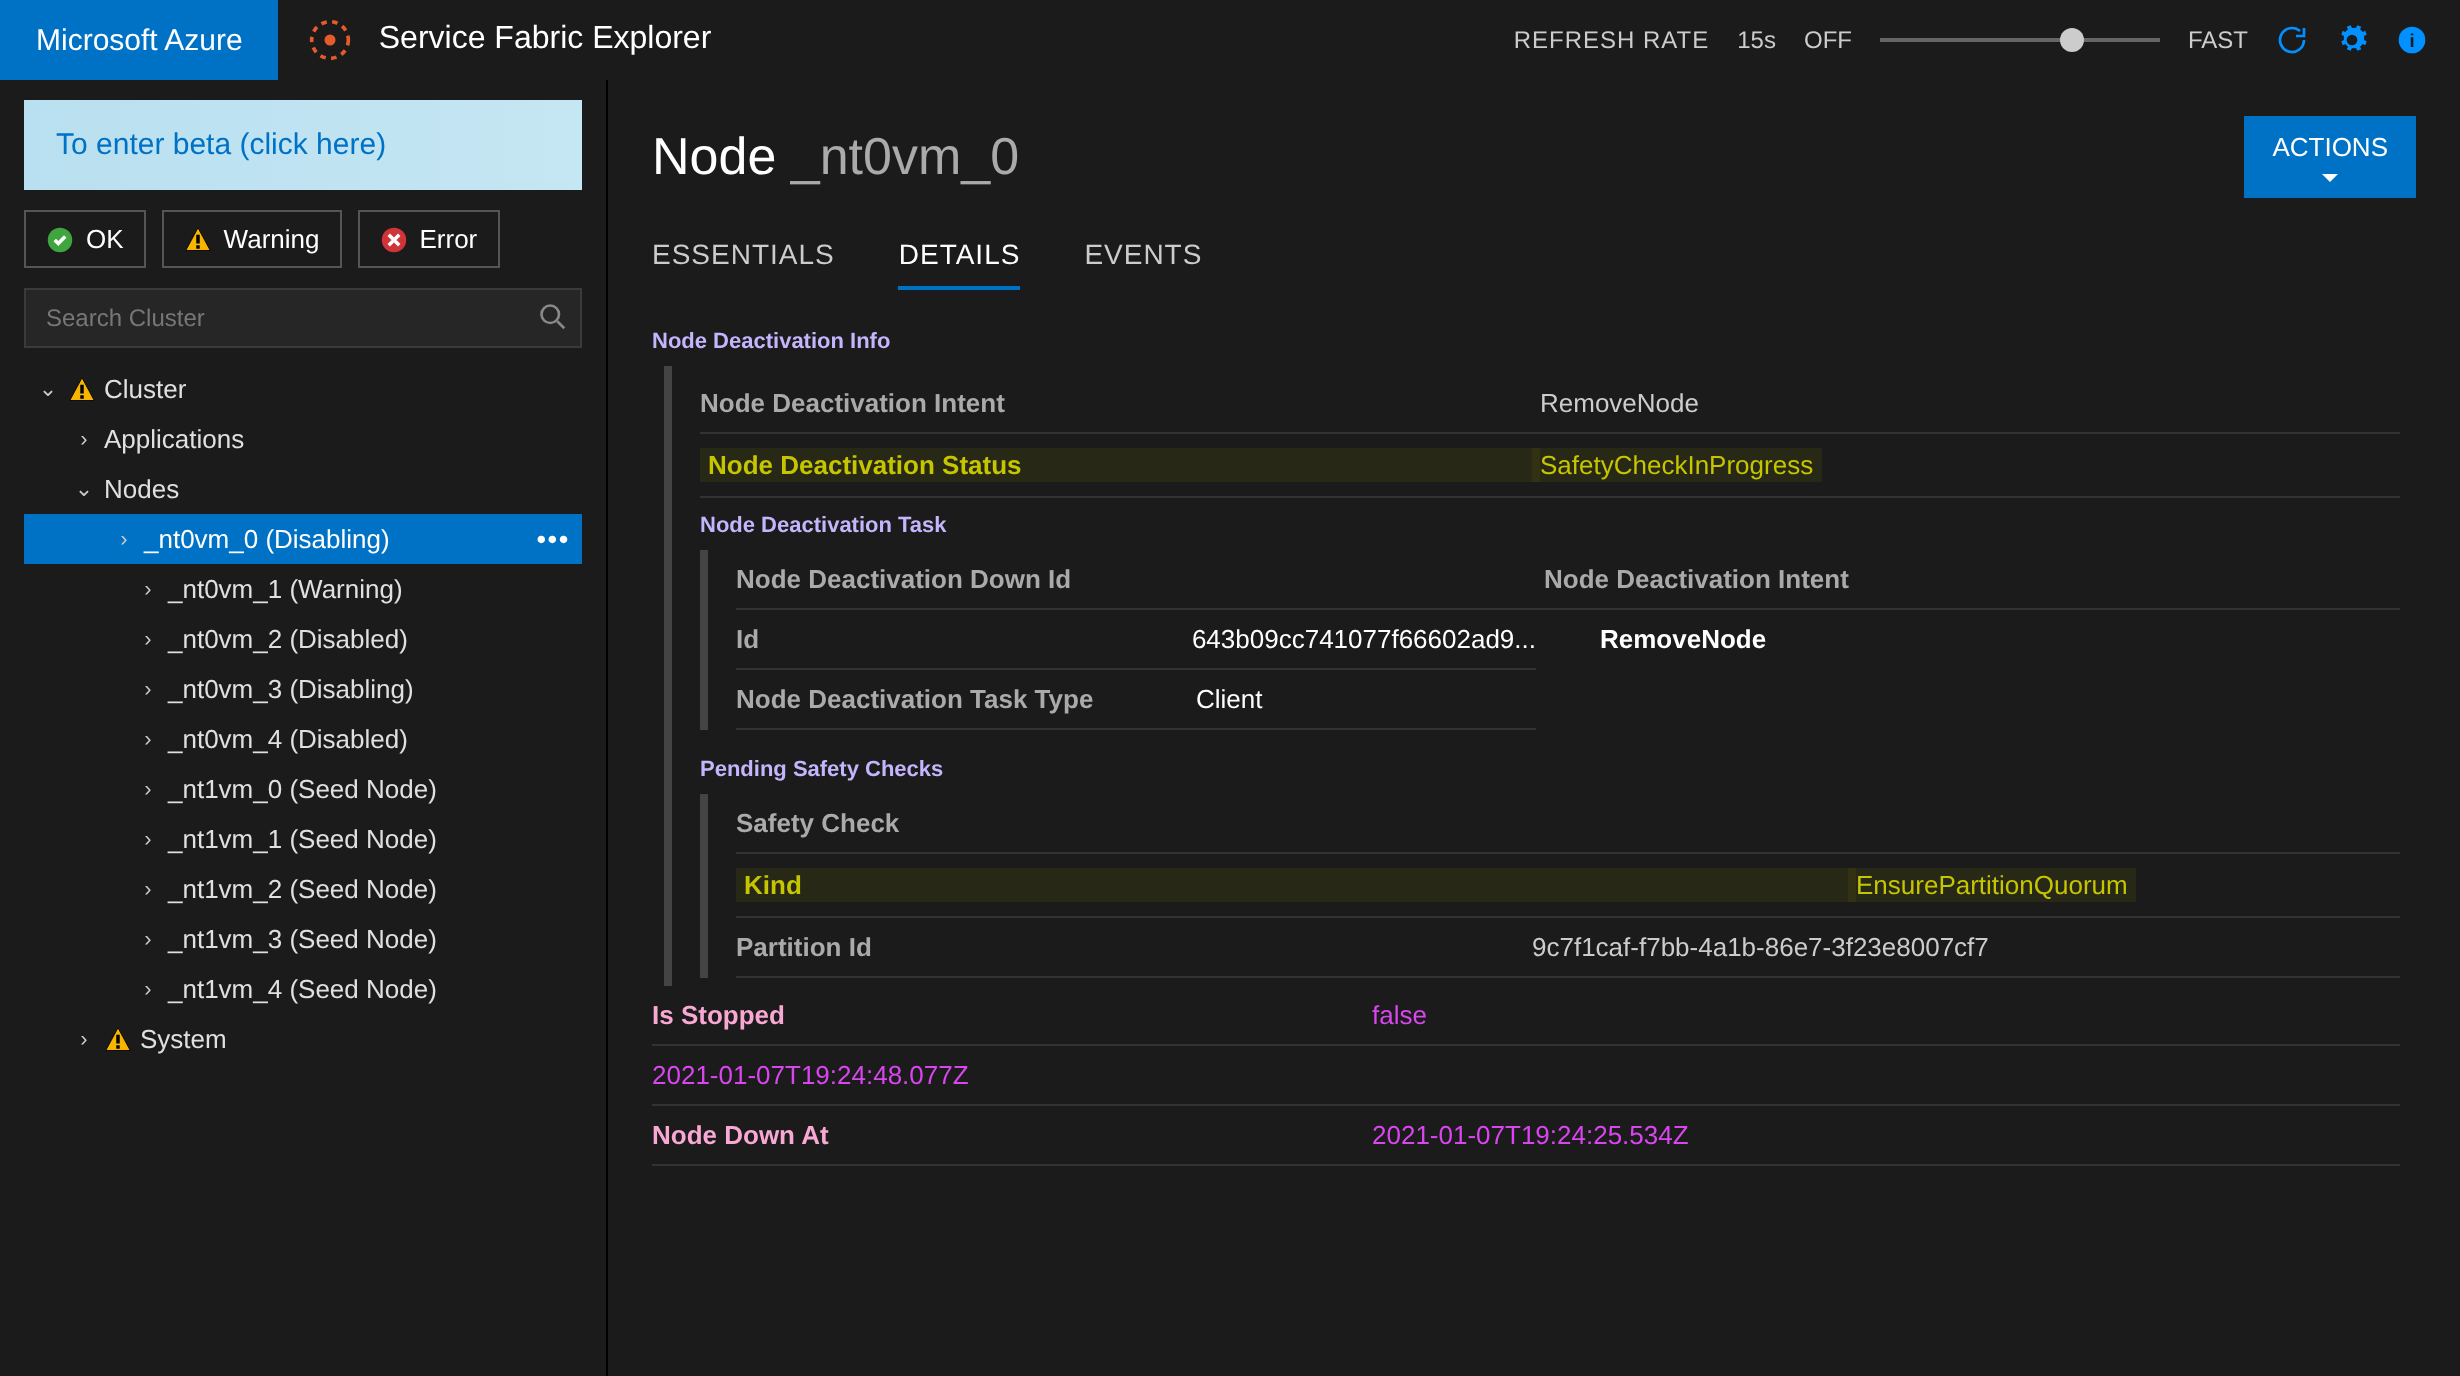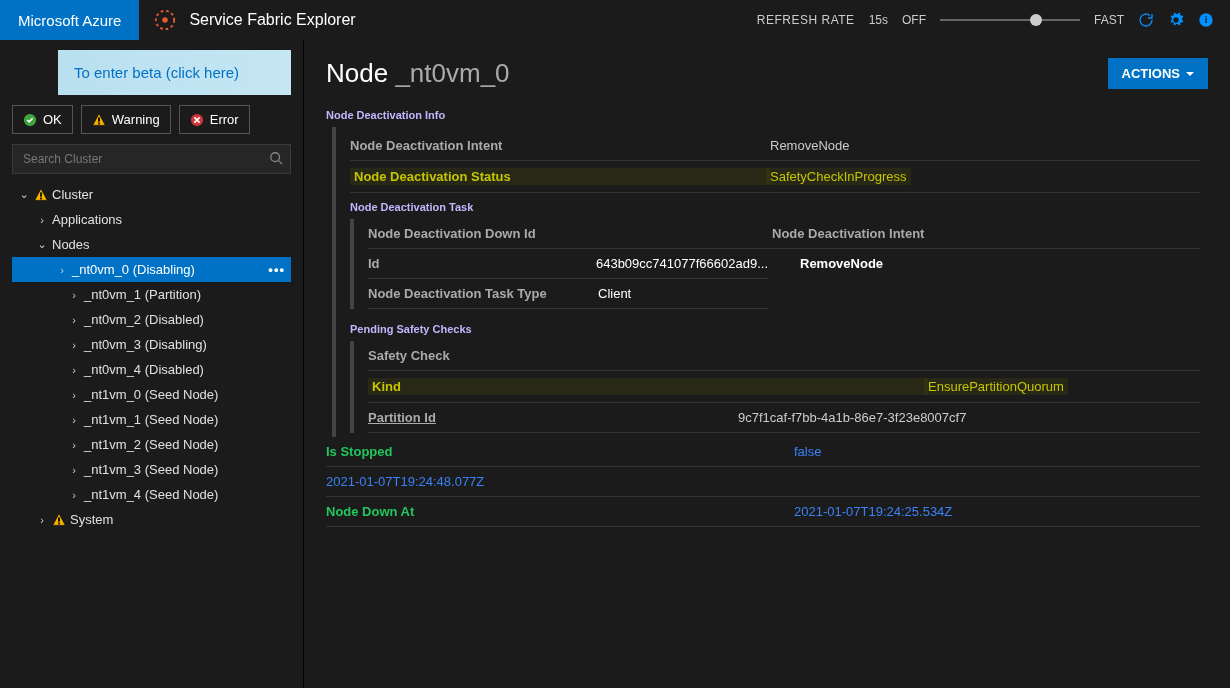--- a/index.html
+++ b/index.html
@@ -15,21 +15,21 @@
 .slider-track { width: 140px; height: 2px; background: #666; position: relative; }
 .slider-thumb { position: absolute; width: 12px; height: 12px; background: #ccc; border-radius: 50%; top: -5px; left: 64%; }
 .top-icon { width: 16px; height: 16px; display: flex; align-items: center; justify-content: center; cursor: pointer; }
 
 
 .shell { display: flex; height: calc(688px - 40px); }
 .sidebar { width: 304px; background: #1b1b1b; border-right: 1px solid #000; padding: 10px 12px 0 12px; overflow-y: auto; }
 .main { flex: 1; background: #1b1b1b; position: relative; overflow: hidden; }
 
 
-.beta { background: linear-gradient(to right, #b9e0f0, #c5e6f3); color: #0072c6; padding: 14px 16px; font-size: 15px; cursor: pointer; margin-bottom: 10px; margin-left: 46px; }
+.beta { background: linear-gradient(to right, #b9e0f0, #c5e6f3); color: #0072c6; padding: 14px 16px; font-size: 15px; cursor: pointer; margin-bottom: 10px; }
 
 
 .status-row { display: flex; gap: 8px; margin-bottom: 10px; }
 .status-btn { border: 1px solid #555; background: #1b1b1b; color: #fff; padding: 6px 10px; display: flex; align-items: center; gap: 6px; font-size: 13px; cursor: pointer; text-align: center; }
 .status-ico { width: 14px; height: 14px; }
 
 
 .search-wrap { position: relative; margin-bottom: 8px; }
 .search { width: 100%; background: #262626; border: 1px solid #3a3a3a; color: #aaa; padding: 7px 30px 7px 10px; font-size: 12px; }
 .search::placeholder { color: #777; }
@@ -46,21 +46,21 @@
 .ind0 { padding-left: 6px; }
 .ind1 { padding-left: 24px; }
 .ind2 { padding-left: 44px; }
 .ind3 { padding-left: 56px; }
 
 
 .main-inner { padding: 18px 22px 0 22px; height: 100%; overflow: hidden; }
 .main-head { display: flex; align-items: center; justify-content: space-between; }
 .title { font-size: 26px; font-weight: 300; color: #fff; }
 .title .faded { color: #aaa; }
-.actions { background: #0072c6; color: #fff; padding: 8px 14px; font-size: 13px; font-weight: 700; cursor: pointer; display: flex; align-items: center; gap: 6px; }
+.actions { background: #0072c6; color: #fff; padding: 8px 14px; font-size: 13px; font-weight: 400; cursor: pointer; display: flex; align-items: center; gap: 6px; flex-direction: column; }
 .caret-down { border-top: 4px solid #fff; border-left: 4px solid transparent; border-right: 4px solid transparent; }
 
 
 .tabs { display: flex; gap: 32px; margin-top: 20px; font-size: 14px; letter-spacing: 0.5px; }
 .tab { padding-bottom: 8px; color: #ccc; cursor: pointer; }
 .tab.act { border-bottom: 2px solid #0072c6; color: #fff; }
 
 
 .content { margin-top: 12px; height: calc(100% - 110px); overflow-y: scroll; padding-right: 8px; }
 .content::-webkit-scrollbar { width: 12px; }
@@ -81,22 +81,22 @@
 .task-hdr { display: flex; border-bottom: 1px solid #333; padding: 7px 0; font-size: 13px; font-weight: 600; color: #aaa; }
 .task-hdr > div:first-child { width: 404px; }
 .task-body { display: flex; gap: 32px; }
 .task-col { flex-shrink: 0; }
 .task-col.l { width: 400px; }
 .task-row { border-bottom: 1px solid #333; padding: 7px 0; font-size: 13px; display: flex; }
 .task-row .tk { width: 230px; color: #aaa; font-weight: 600; }
 .task-row .tv { color: #fff; }
 
 .plain-kv { display: flex; border-bottom: 1px solid #333; padding: 7px 0; font-size: 13px; }
-.plain-kv .k { width: 468px; color: #22c55e; font-weight: 600; }
-.plain-kv .v { color: #3b82f6; }
+.plain-kv .k { width: 360px; color: #f9a8d4; font-weight: 600; }
+.plain-kv .v { color: #d946ef; }
 
 
 .warn-tri { fill: #f7b500; stroke: #000; stroke-width: 0.5; }
 </style>
 </head>
 <body>
 
 <div class="topbar">
   <div class="brand">Microsoft Azure</div>
   <div class="sf-logo">
@@ -191,21 +191,21 @@
         <span class="lbl">Nodes</span>
       </div>
 
       <div class="tree-row ind2 sel">
         <span class="chev">›</span>
         <span class="lbl">_nt0vm_0 (Disabling)</span>
         <span class="dots">•••</span>
       </div>
       <div class="tree-row ind3">
           <span class="chev">›</span>
-          <span class="lbl">_nt0vm_1 (Partition)</span>
+          <span class="lbl">_nt0vm_1 (Warning)</span>
         </div>
       <div class="tree-row ind3">
           <span class="chev">›</span>
           <span class="lbl">_nt0vm_2 (Disabled)</span>
         </div>
       <div class="tree-row ind3">
           <span class="chev">›</span>
           <span class="lbl">_nt0vm_3 (Disabling)</span>
         </div>
       <div class="tree-row ind3">
@@ -250,20 +250,25 @@
       <div class="main-head">
         <div class="title">
           <span>Node </span><span class="faded">_nt0vm_0</span>
         </div>
         <div class="actions">
           <span>ACTIONS</span>
           <span class="caret-down"></span>
         </div>
       </div>
 
+      <div class="tabs">
+        <div class="tab">ESSENTIALS</div>
+        <div class="tab act">DETAILS</div>
+        <div class="tab">EVENTS</div>
+      </div>
 
       <div class="content">
         <div class="sect-title">Node Deactivation Info</div>
         <div class="block">
           <div class="kv">
               <span class="k">Node Deactivation Intent</span>
               <span class="v">RemoveNode</span>
             </div>
           <div class="kv hl">
               <span class="k">Node Deactivation Status</span>
@@ -298,21 +303,21 @@
           <div class="sect-title sub" style="margin-left:0; margin-top:14px;">Pending Safety Checks</div>
           <div class="task-grid" style="margin-left:0;">
             <div class="task-hdr">
               <div>Safety Check</div>
             </div>
             <div class="kv hl" style="padding-left:0;">
                 <span class="k" style="width:560px;">Kind</span>
                 <span class="v">EnsurePartitionQuorum</span>
               </div>
             <div class="kv">
-                <span class="k" style="width:370px;text-decoration:underline;">Partition Id</span>
+                <span class="k" style="width:398px;">Partition Id</span>
                 <span class="v" style="font-weight:400;">9c7f1caf-f7bb-4a1b-86e7-3f23e8007cf7</span>
               </div>
           </div>
         </div>
 
         <div class="plain-kv">
             <span class="k">Is Stopped</span>
             <span class="v">false</span>
           </div>
         <div class="plain-kv">

